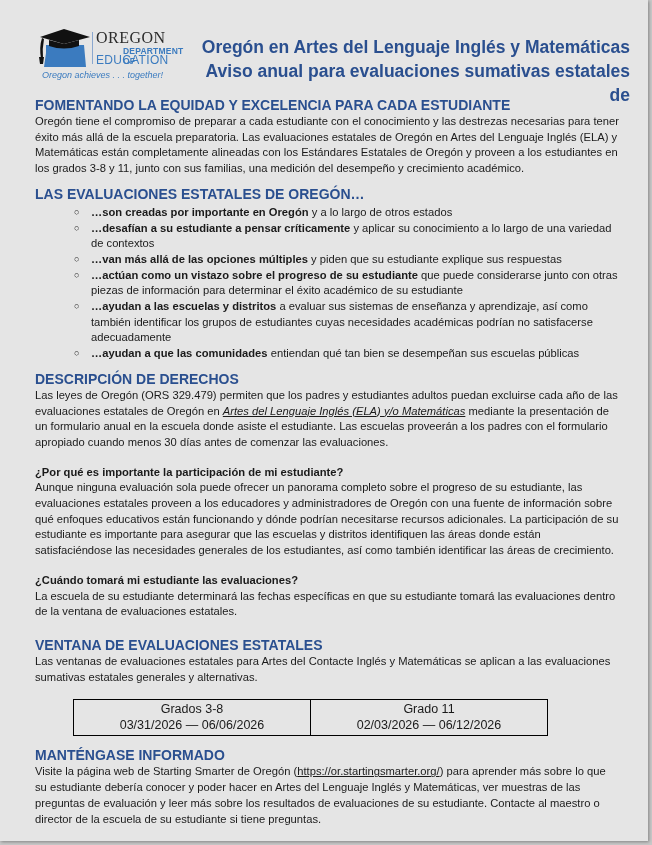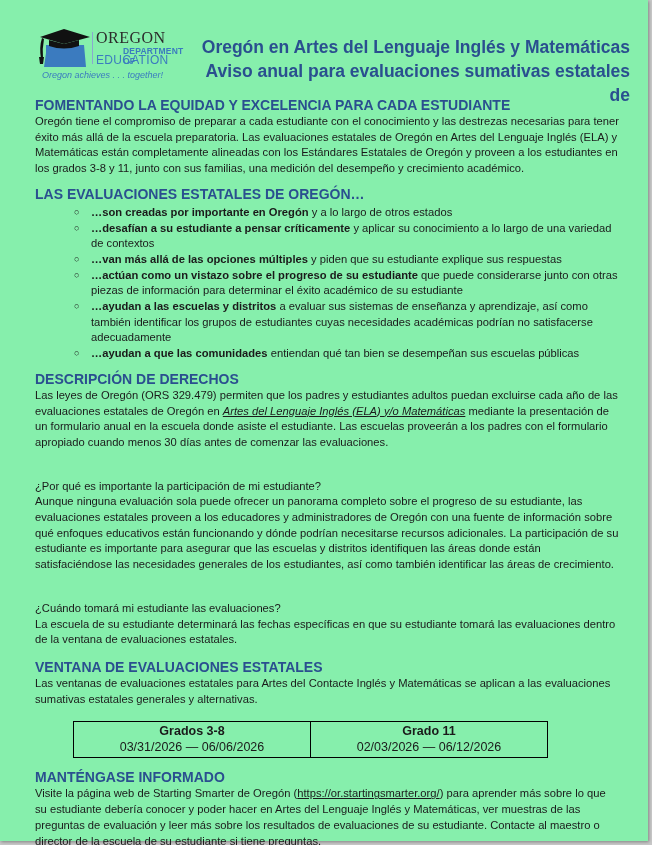--- a/index.html
+++ b/index.html
@@ -4,21 +4,21 @@
 <style>
   html, body { margin: 0; padding: 0; }
   body {
     width: 652px; height: 845px; overflow: hidden;
     background: #c8c8c8;
     font-family: "Liberation Sans", sans-serif;
   }
   .page {
     position: absolute; left: 0; top: 0;
     width: 648px; height: 841px;
-    background: #86efac;
+    background: #e5e5e5;
     box-shadow: 1px 1px 3px rgba(0,0,0,0.35);
     color: #1a1a1a;
   }
   .header { position: absolute; left: 0; top: 0; width: 648px; height: 90px; }
   .logo { position: absolute; left: 36px; top: 27px; width: 140px; height: 56px; }
   .logo svg { position: absolute; left: 0; top: 0; }
   .logo-divider { position: absolute; left: 56px; top: 5px; width: 1px; height: 32px; background: #8aa7cf; }
   .logo-oregon { position: absolute; left: 60px; top: 2px; font-family: "Liberation Serif", serif; font-size: 16px; color: #2b2b2b; letter-spacing: 0.5px; }
   .logo-dept { position: absolute; left: 60px; top: 19px; font-size: 8.5px; font-weight: bold; color: #3b7bbf; letter-spacing: 0.2px; margin-left: 27px; }
   .logo-edu { position: absolute; left: 60px; top: 26px; font-size: 12px; font-weight: normal; color: #3b7bbf; letter-spacing: 0.3px; }
@@ -27,26 +27,26 @@
     position: absolute; left: 190px; top: 35px; width: 440px;
     text-align: right; color: #2a4f8f; font-weight: bold; font-size: 17.5px; line-height: 24px;
   }
   .content { position: absolute; left: 35px; top: 96px; width: 585px; font-size: 11.2px; line-height: 15.7px; }
   h2 { margin: 0; color: #2a4f8f; font-size: 14px; line-height: 18px; font-weight: bold; }
   p { margin: 0; }
   .sec { margin-bottom: 8px; }
   ul.bullets { list-style: none; margin: 2px 0 0 0; padding: 0 0 0 42px; }
   ul.bullets li { position: relative; padding-left: 14px; }
   ul.bullets li .dot { position: absolute; left: -3px; top: 0; font-size: 9px; }
-  .q { font-weight: normal; margin-top: 28px; }
+  .q { font-weight: bold; margin-top: 14px; }
   .u { font-style: italic; text-decoration: underline; }
   .link { text-decoration: underline; }
   table.win { border-collapse: collapse; margin: 14px 0 10px 38px; width: 475px; }
   table.win td { border: 1px solid #000; text-align: center; font-size: 12.5px; line-height: 16px; padding: 1px 4px 2px; width: 50%; }
-  table.win .g { font-weight: bold; }
+  table.win .g { font-weight: normal; }
 </style>
 </head>
 <body>
 
 <div class="page">
   <div class="header">
     <div class="logo">
       <svg width="56" height="44" viewBox="0 0 56 44">
         <path d="M10 18 L48 18 L50 40 L8 40 L10 26 Z" fill="#3b7bbf"></path>
         <path d="M4 10 L28 2 L54 10 L28 17 Z" fill="#111"></path>
@@ -86,21 +86,21 @@
 
     <section class="sec">
       <h2>DESCRIPCIÓN DE DERECHOS</h2>
       <p><span>Las leyes de Oregón (ORS 329.479) permiten que los padres y estudiantes adultos puedan excluirse cada año de las evaluaciones estatales de Oregón en </span><a class="u">Artes del Lenguaje Inglés (ELA) y/o Matemáticas</a><span> mediante la presentación de un formulario anual en la escuela donde asiste el estudiante. Las escuelas proveerán a los padres con el formulario apropiado cuando menos 30 días antes de comenzar las evaluaciones.</span></p>
       <p class="q">¿Por qué es importante la participación de mi estudiante?</p>
       <p>Aunque ninguna evaluación sola puede ofrecer un panorama completo sobre el progreso de su estudiante, las evaluaciones estatales proveen a los educadores y administradores de Oregón con una fuente de información sobre qué enfoques educativos están funcionando y dónde podrían necesitarse recursos adicionales. La participación de su estudiante es importante para asegurar que las escuelas y distritos identifiquen las áreas donde están satisfaciéndose las necesidades generales de los estudiantes, así como también identificar las áreas de crecimiento.</p>
       <p class="q">¿Cuándo tomará mi estudiante las evaluaciones?</p>
       <p>La escuela de su estudiante determinará las fechas específicas en que su estudiante tomará las evaluaciones dentro de la ventana de evaluaciones estatales.</p>
     </section>
 
-    <section class="sec" style="margin-top:10px;">
+    <section class="sec" style="margin-top:16px;">
       <h2>VENTANA DE EVALUACIONES ESTATALES</h2>
       <p>Las ventanas de evaluaciones estatales para Artes del Contacte Inglés y Matemáticas se aplican a las evaluaciones sumativas estatales generales y alternativas.</p>
       <table class="win">
         <tbody>
             <tr>
           <td>
             <div class="g">Grados 3-8</div>
             <div>03/31/2026 — 06/06/2026</div>
           </td>
           <td>

